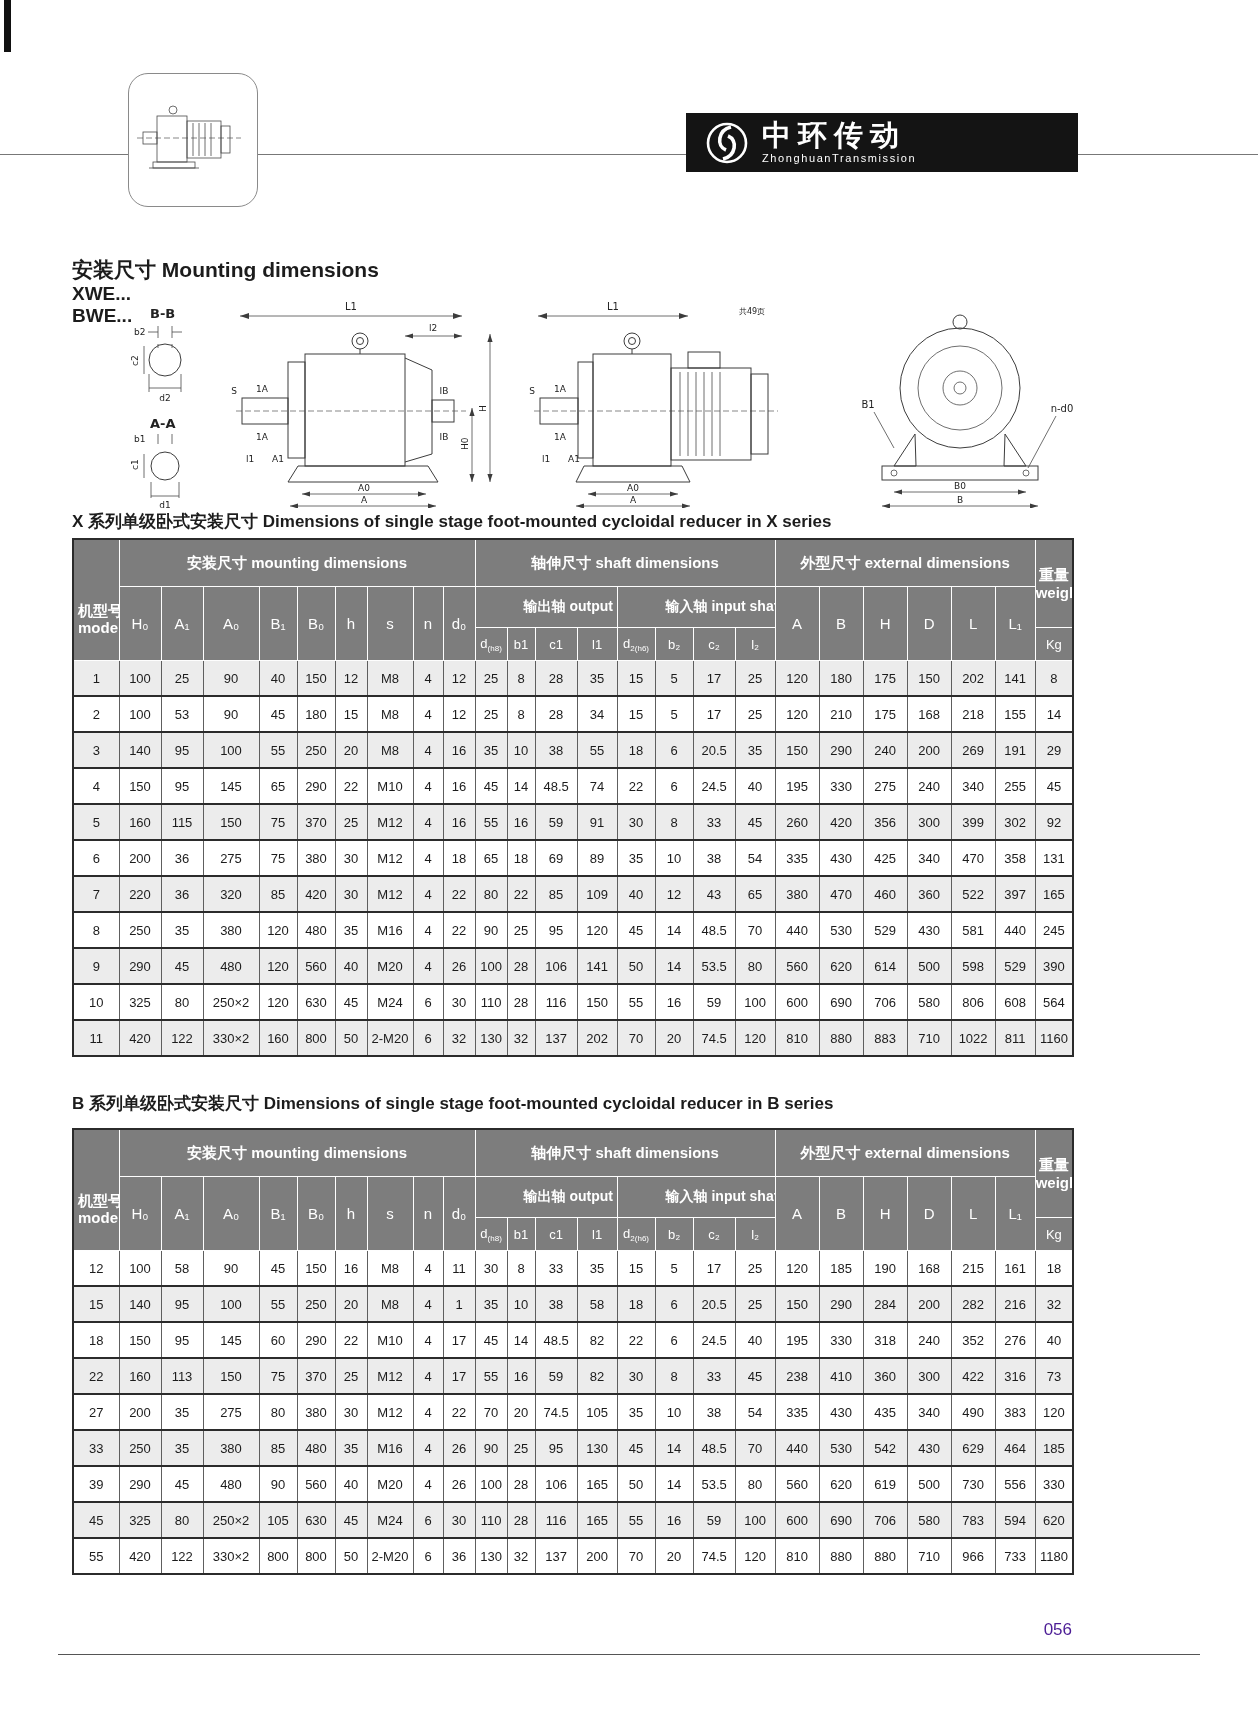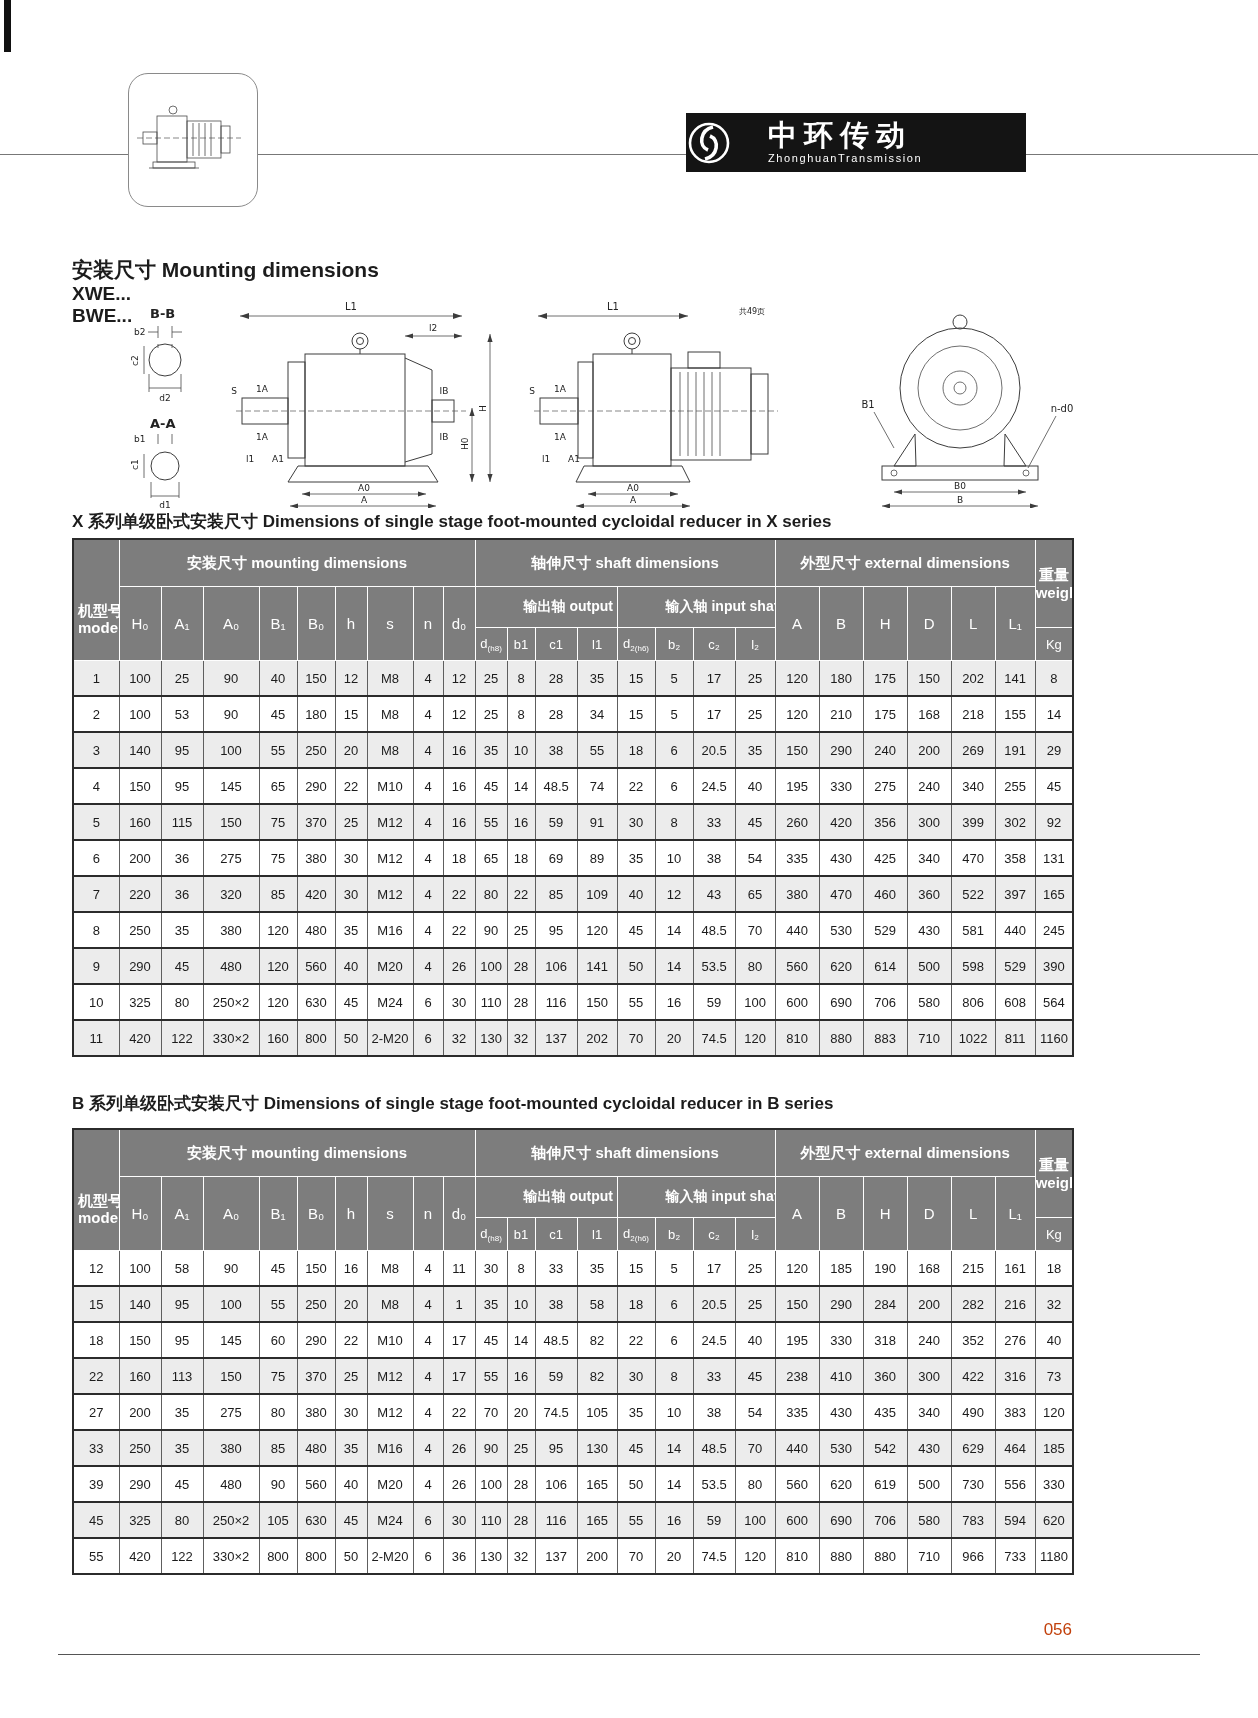--- a/index.html
+++ b/index.html
@@ -4,22 +4,22 @@
 <style>
   html,body{margin:0;padding:0;background:#e8e8e8;}
   .page{position:relative;width:1258px;height:1718px;margin:0 auto;background:#ffffff;
         font-family:"Liberation Sans","DejaVu Sans",sans-serif;color:#1c1c1c;overflow:hidden;}
   .crop-bar{position:absolute;left:4px;top:0;width:7px;height:52px;background:#111;}
   .top-rule{position:absolute;left:0;right:0;top:154px;height:1px;background:#777;}
   .bottom-rule{position:absolute;left:58px;right:58px;top:1654px;height:1px;background:#555;}
 
   .product-thumb{position:absolute;left:128px;top:73px;width:128px;height:132px;background:#fff;
         border:1.5px solid #8a8a8a;border-radius:20px;}
-  .logo-box{position:absolute;left:686px;top:113px;width:340px;height:59px;background:#141414;
-        display:flex;align-items:center;box-sizing:border-box;gap:24px;}
+  .logo-box{position:absolute;left:686px;top:113px;width:392px;height:59px;background:#141414;
+        display:flex;align-items:center;padding-left:18px;box-sizing:border-box;}
   .logo-text{margin-left:12px;line-height:1;}
   .logo-cn{color:#fff;font-size:29px;font-weight:bold;letter-spacing:7px;white-space:nowrap;}
   .logo-en{color:#fff;font-size:11px;letter-spacing:1.6px;margin-top:3px;white-space:nowrap;}
 
   .intro{position:absolute;left:72px;top:258px;line-height:1.18;}
   .intro-title{font-size:21px;font-weight:bold;}
   .intro-model{font-size:19px;font-weight:bold;}
 
   .drawings{position:absolute;left:80px;top:296px;}
   .drawings text{fill:#222;font-family:"DejaVu Sans",sans-serif;}
@@ -42,21 +42,21 @@
   table.dims thead tr.h2 td{height:40px;font-size:15px;font-weight:normal;}
   table.dims thead tr.h2 td.grp{font-size:14px;font-weight:bold;padding-left:48px;}
   table.dims thead tr.h3 td{height:32px;font-size:13px;margin-left:44px;}
   table.dims thead td.model-cell{font-size:13px;font-weight:bold;text-align:left;vertical-align:bottom;
         padding:0 0 24px 4px;line-height:1.15;}
   table.dims thead td.weight-cell{font-size:10px;font-weight:bold;line-height:1.2;}
   table.dims thead td.kg-cell{font-size:14px;}
   table.dims tbody td{border:1px solid #5e5e5e;border-bottom:2px solid #2b2b2b;height:34px;}
   table.dims tbody tr.shaded td{background:#ececec;}
   .subsc{font-size:8px;vertical-align:-3px;}
-  .page-number{position:absolute;top:1620px;left:1000px;width:72px;text-align:right;font-size:17px;color:#c2410c;}
+  .page-number{position:absolute;top:1620px;left:1000px;width:72px;text-align:right;font-size:17px;color:#4c1d95;}
 </style>
 </head>
 <body>
 
 <div class="page">
 
   <div class="crop-bar"></div>
   <div class="top-rule"></div>
 
   <div class="product-thumb">

